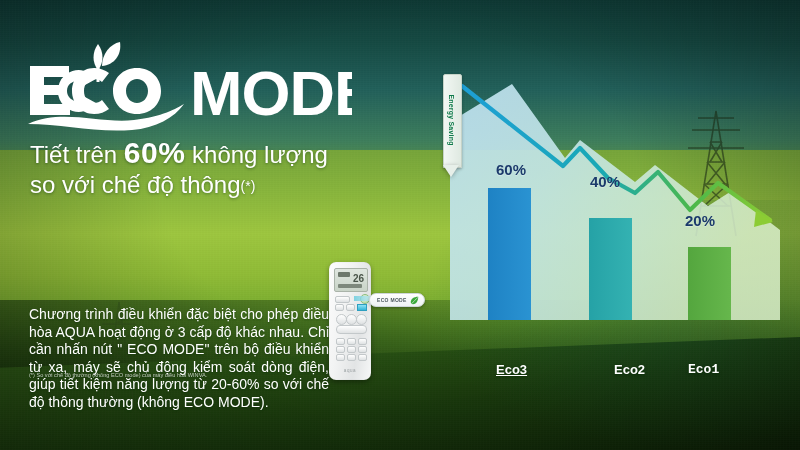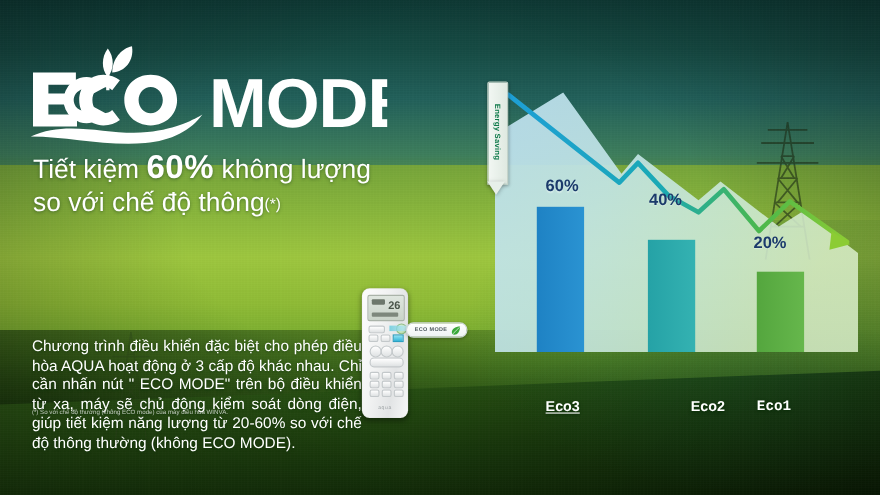--- a/index.html
+++ b/index.html
@@ -193,21 +193,21 @@
           <path d="M115 36 C101 36 91 46 91 59 C91 72 101 82 115 82 C129 82 139 72 139 59 C139 46 129 36 115 36 Z M115 47 C121 47 126 52 126 59 C126 66 121 71 115 71 C109 71 104 66 104 59 C104 52 109 47 115 47 Z"></path>
 
           <path d="M6 92 C40 76 78 92 112 88 C140 85 155 76 162 72 C152 86 134 96 110 98 C74 101 40 92 6 92 Z"></path>
 
           <text x="168" y="83" font-family="'Liberation Sans',sans-serif" font-size="63" font-weight="700" fill="#ffffff" letter-spacing="-1">MODE</text>
         </g>
       </svg>
     </div>
 
     <div class="subtitle">
-      <span>Tiết kiệm</span>
+      <span>Tiết trên</span>
       <b>60%</b>
       <span>không lượng</span><br>
       <span>so với chế độ thông</span><span class="star">(*)</span>
     </div>
 
     <div class="paragraph">Chương trình điều khiển đặc biệt cho phép điều hòa AQUA hoạt động ở 3 cấp độ khác nhau. Chỉ cần nhấn nút " ECO MODE" trên bộ điều khiển từ xa, máy sẽ chủ động kiểm soát dòng điện, giúp tiết kiệm năng lượng từ 20-60% so với chế độ thông thường (không ECO MODE).</div>
     <div class="footnote">(*) So với chế độ thường (không ECO mode) của máy điều hòa WINVA.</div>
 
     <div class="remote">
       <div class="remote-body"></div>
@@ -310,16 +310,16 @@
     <div class="ribbon-box"></div>
     <div class="ribbon-tip"></div>
     <div class="ribbon-text">Energy Saving</div>
   </div>
 
   <div class="pct" style="left:496px;top:161px;">60%</div>
   <div class="pct" style="left:590px;top:173px;">40%</div>
   <div class="pct" style="left:685px;top:212px;text-align:center;">20%</div>
 
   <div class="xlabel" style="left:496px;top:362px;text-decoration:underline;">Eco3</div>
-  <div class="xlabel" style="left:599px;top:362px;padding-left:29px;">Eco2</div>
+  <div class="xlabel" style="left:585px;top:362px;padding-left:29px;">Eco2</div>
   <div class="xlabel" style="left:688px;top:362px;font-family:Liberation Mono, monospace;">Eco1</div>
 
 </div>
 
 </body></html>

